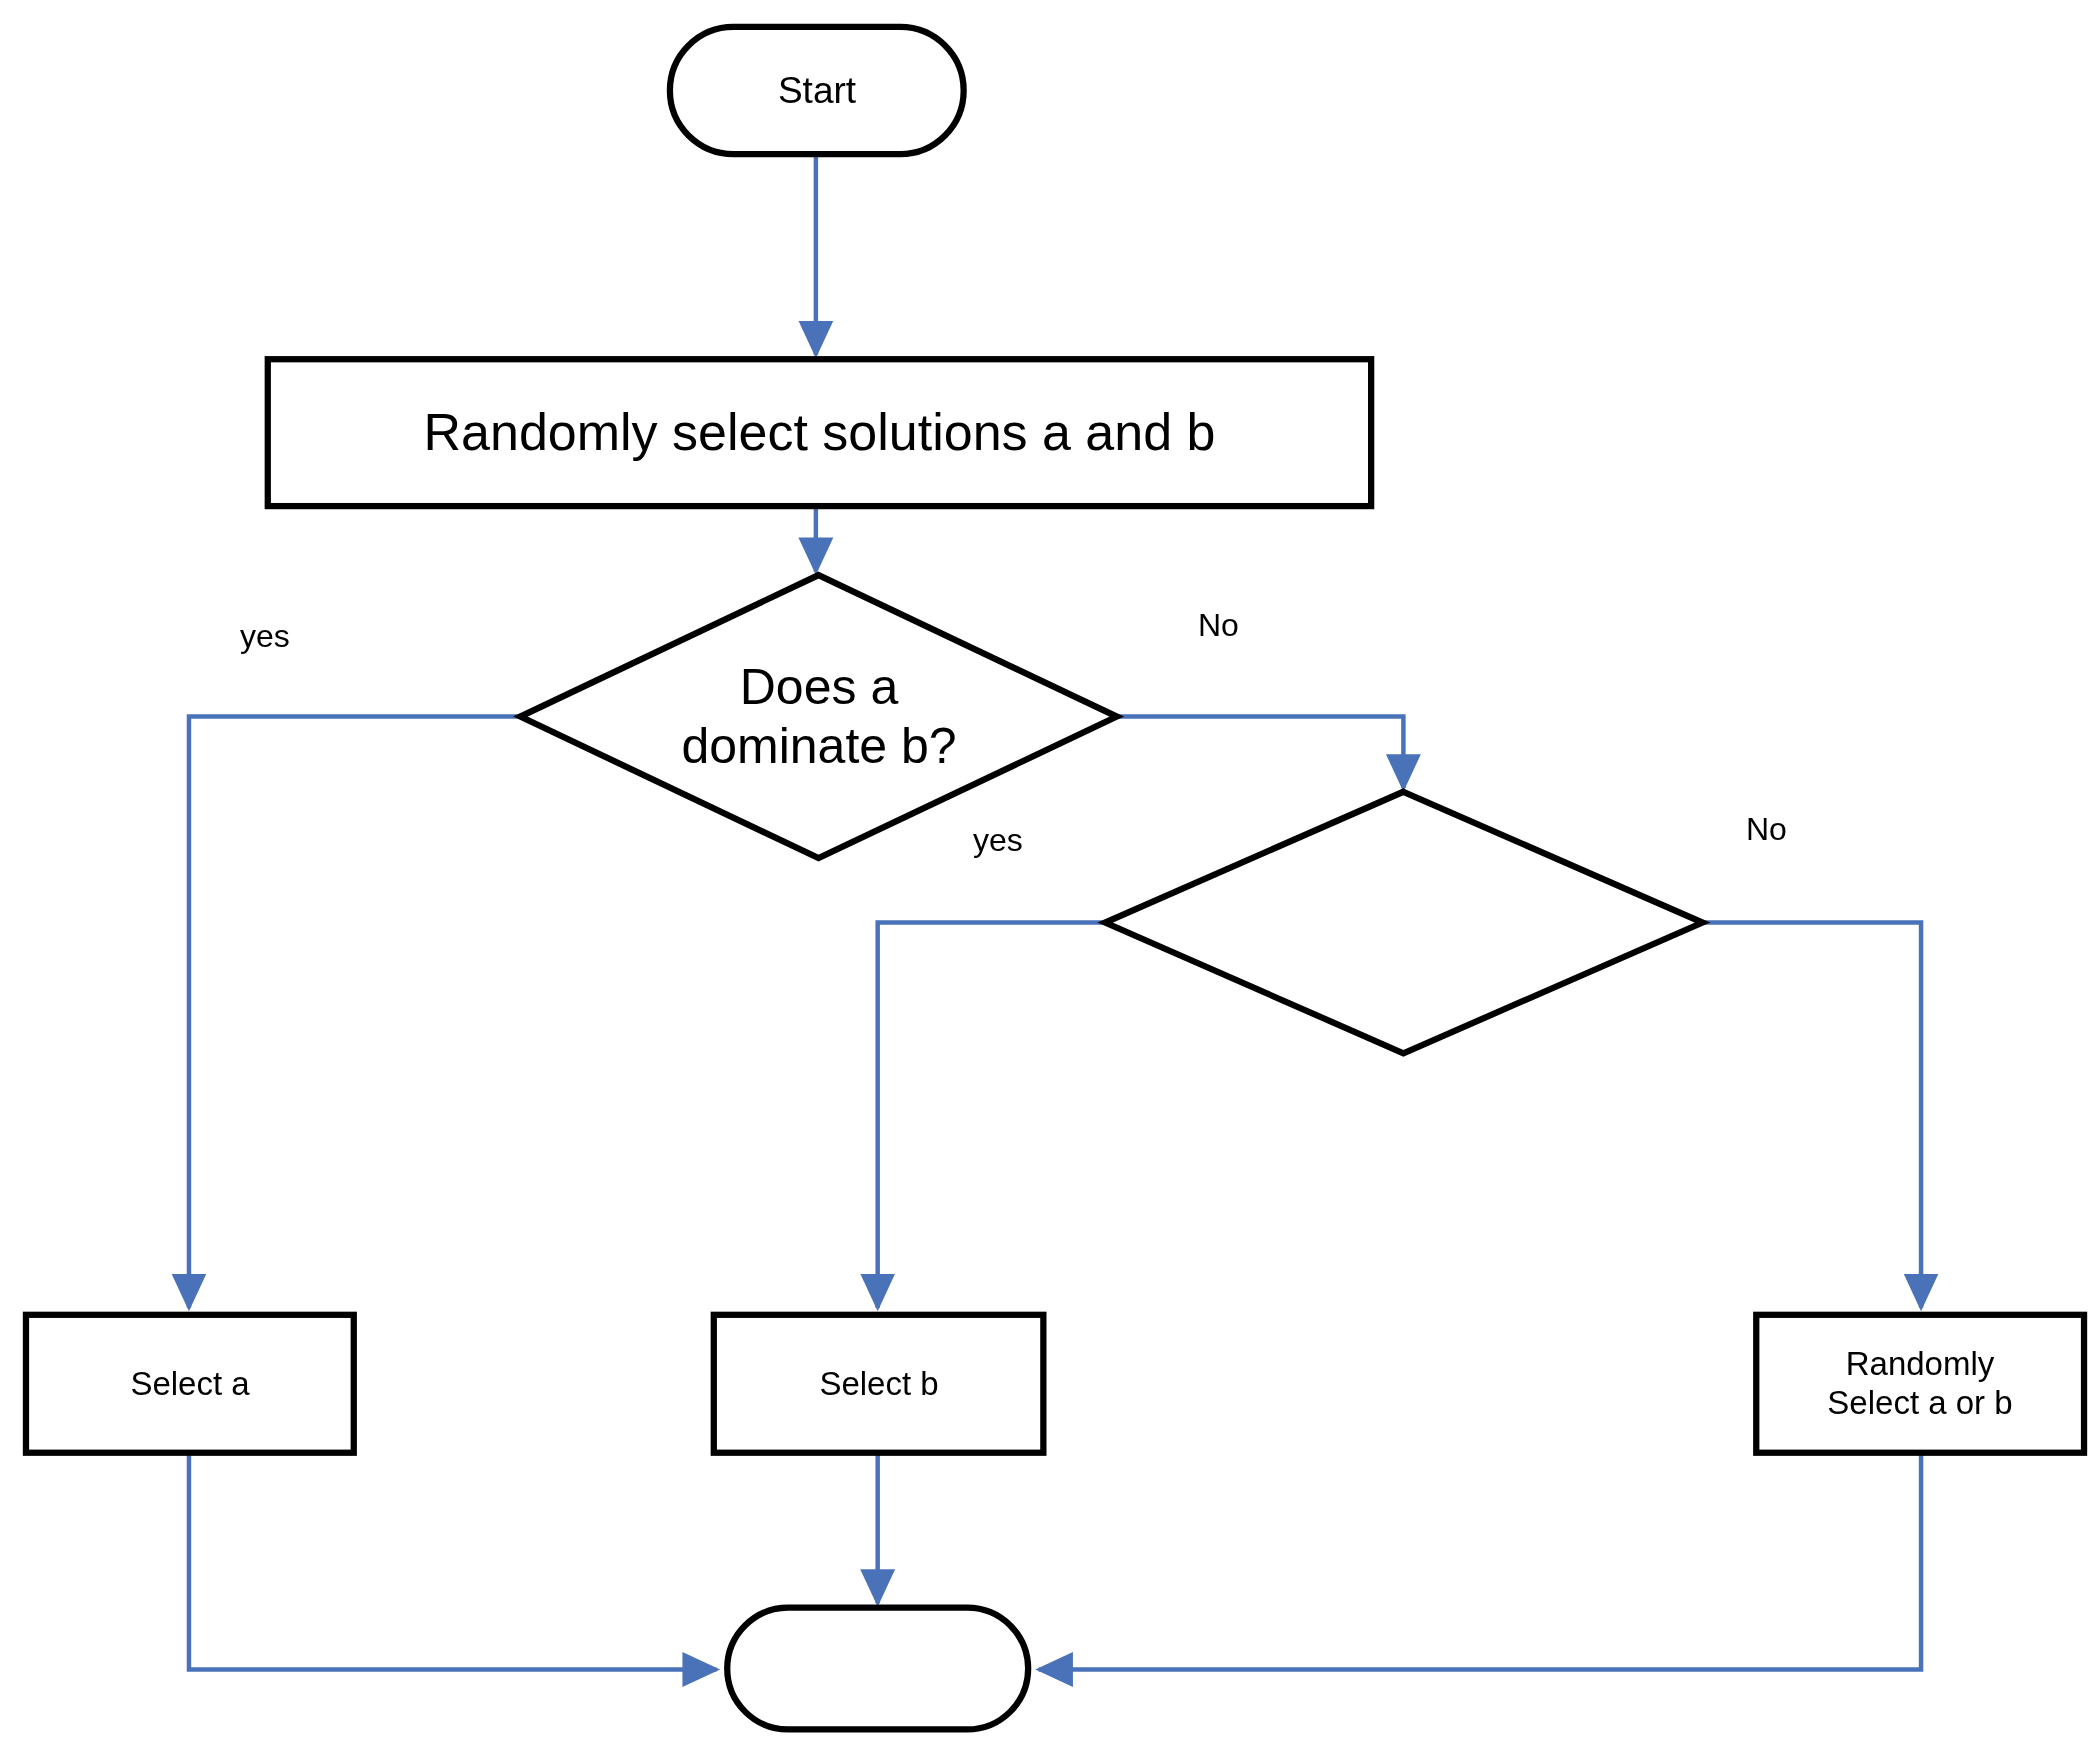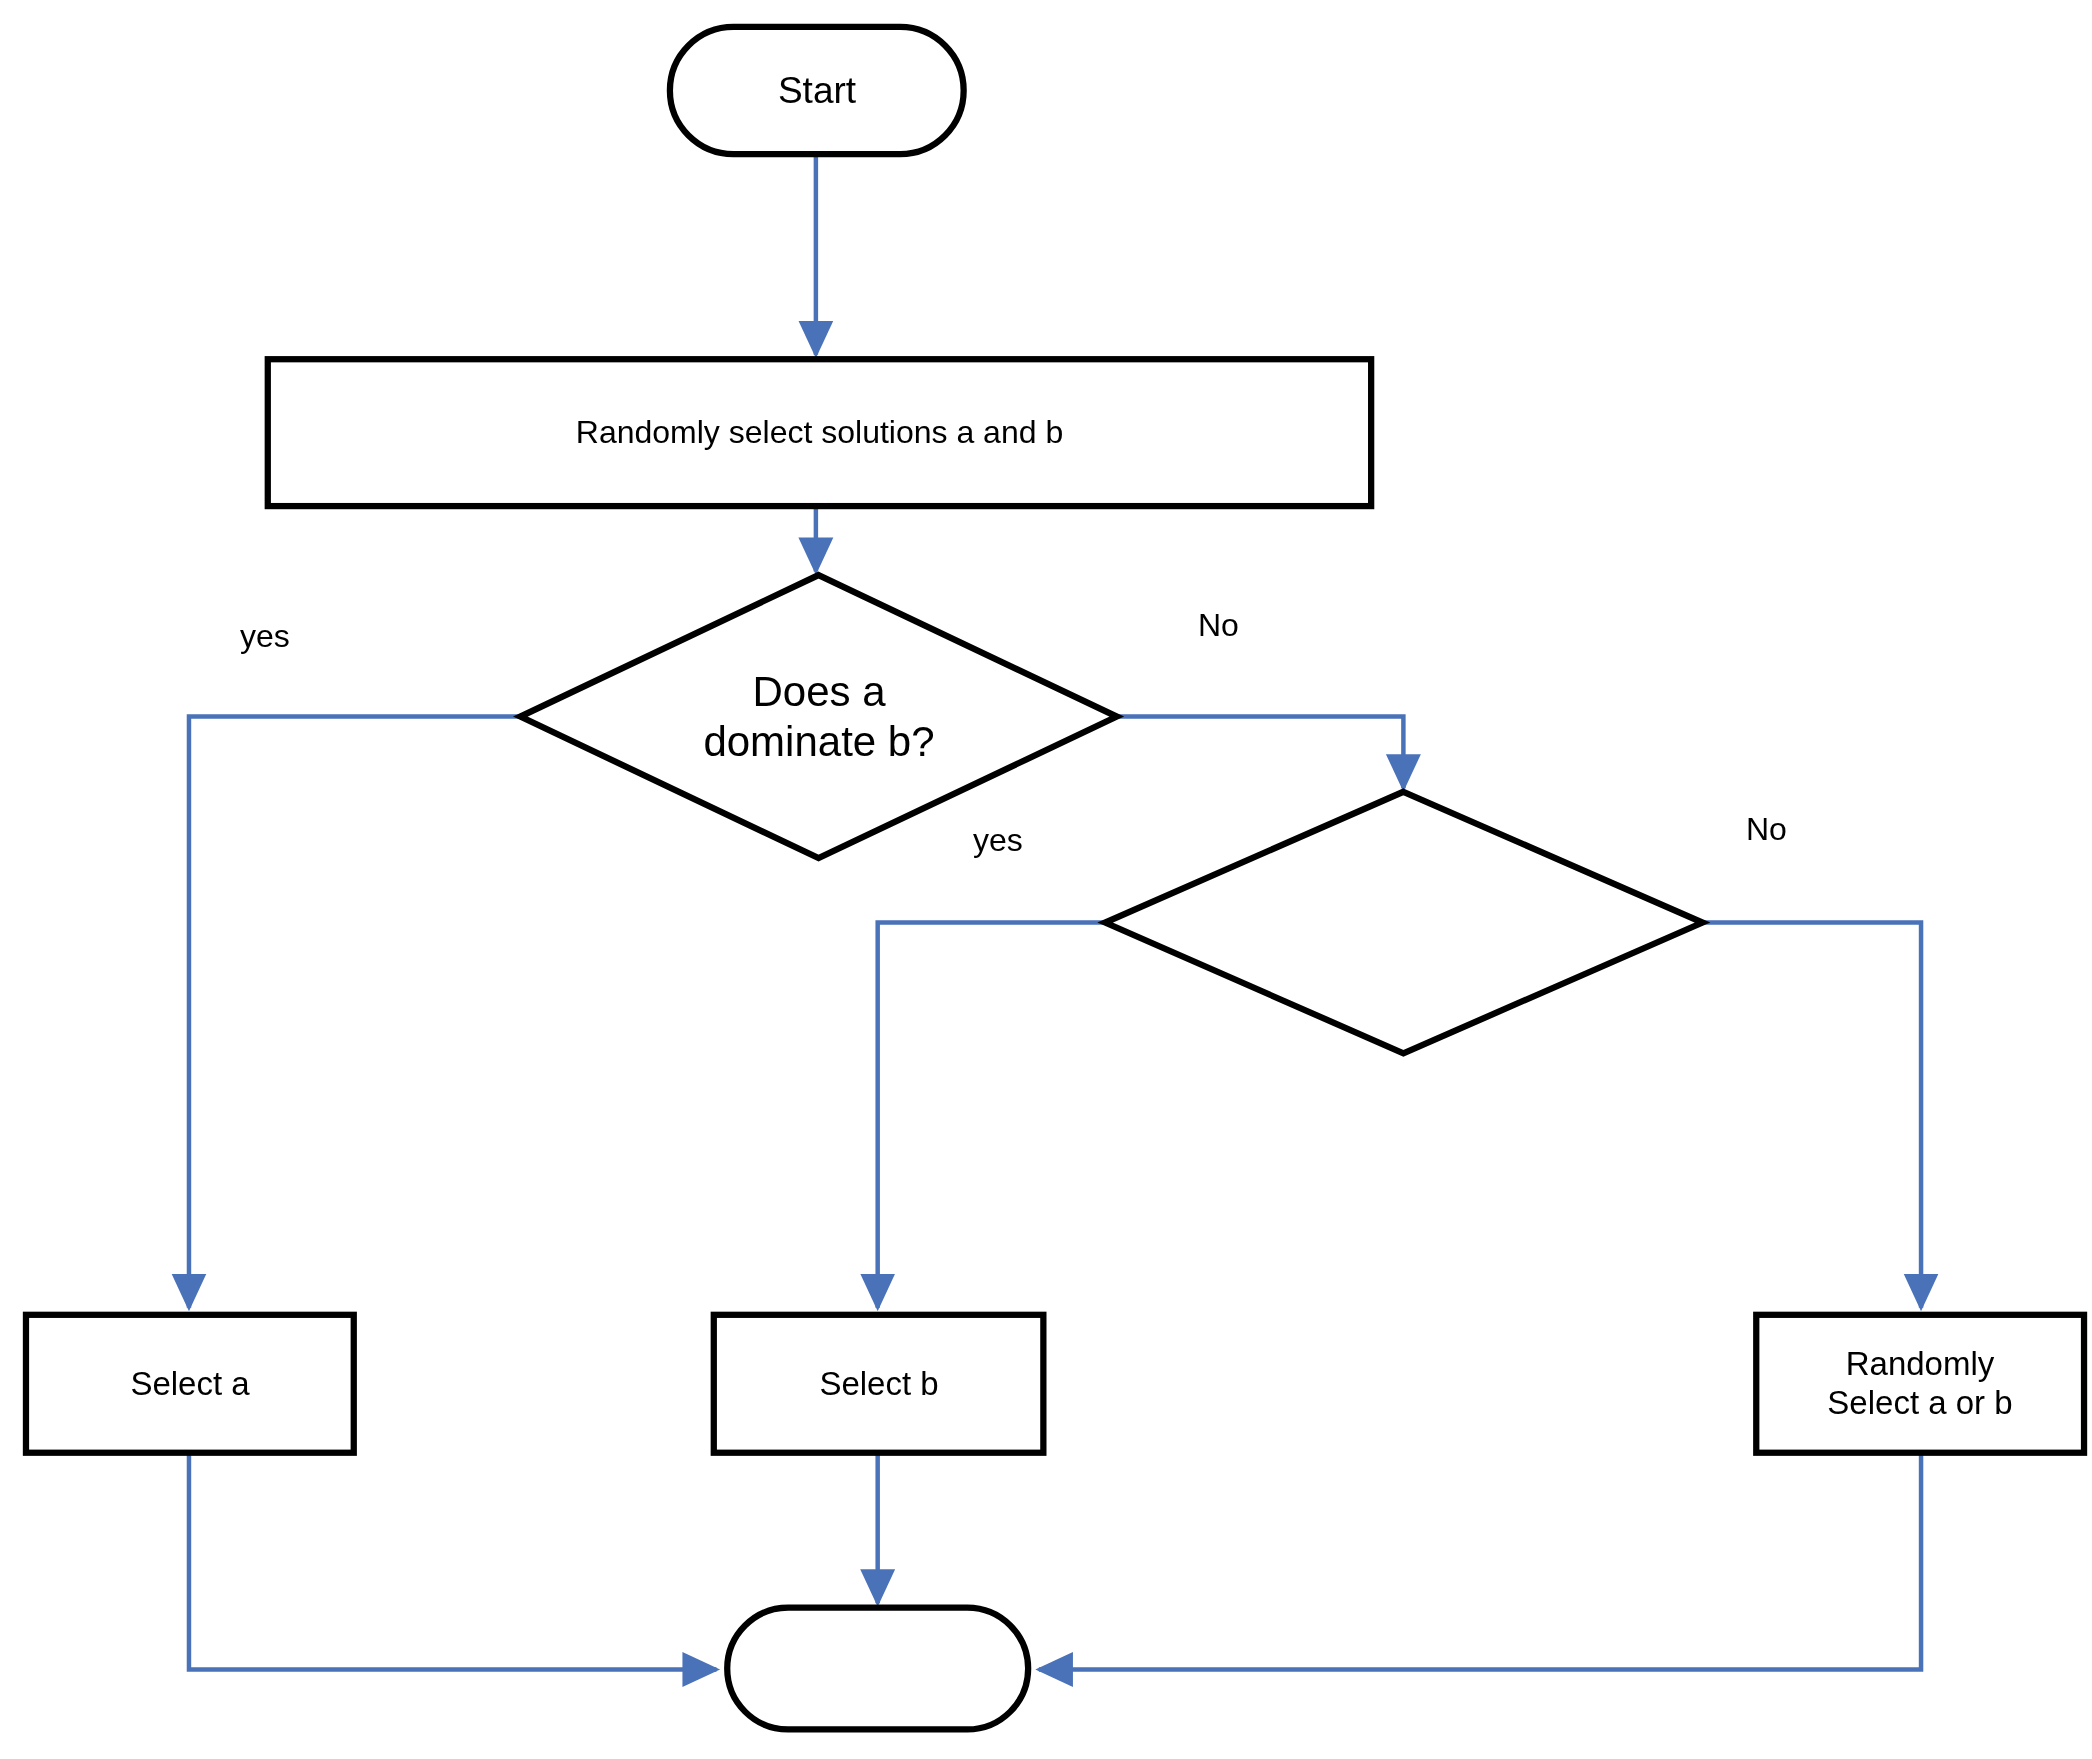--- a/index.html
+++ b/index.html
@@ -29,22 +29,22 @@
     display: flex;
     align-items: center;
     justify-content: center;
     text-align: center;
     color: #000000;
     line-height: 1.18;
     white-space: pre-line;
     pointer-events: none;
   }
   .terminal-label { font-size: 37px; }
-  .process-label  { font-size: 32px; }
-  .decision-label { font-size: 42px; }
+  .process-label  { font-size: 52px; }
+  .decision-label { font-size: 50px; }
   .small-label    { font-size: 33px; }
   .edge-label {
     position: absolute;
     color: #000000;
     font-size: 32px;
     line-height: 1;
     white-space: nowrap;
   }
 </style>
 </head>

